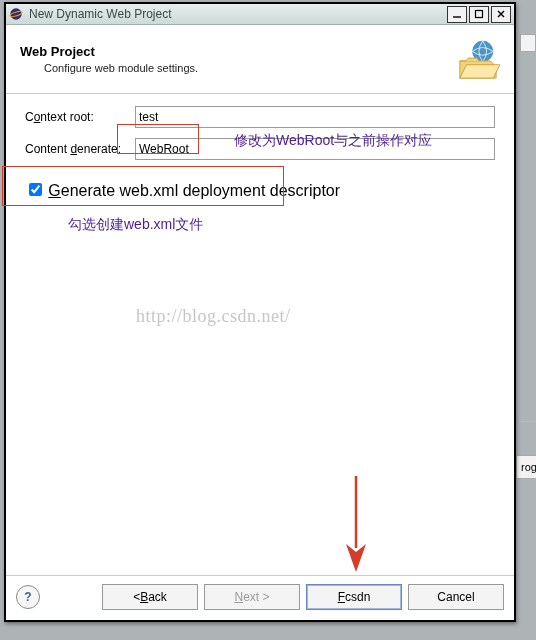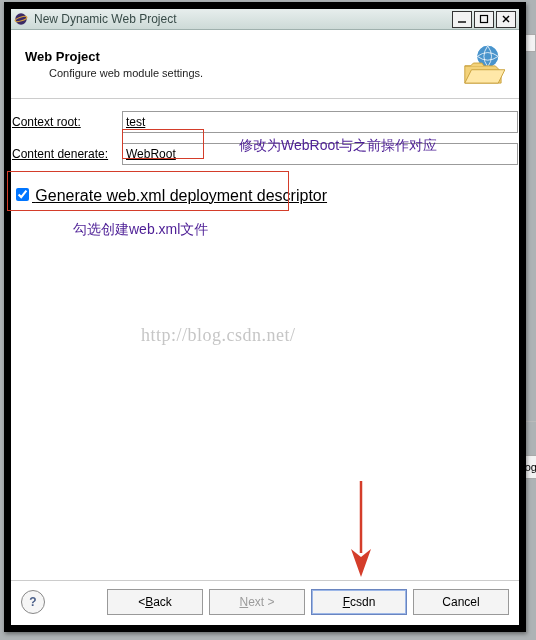--- a/index.html
+++ b/index.html
@@ -19,21 +19,21 @@
     background: #aeb3b5;
     position: relative;
   }
   .dialog {
     position: absolute;
     left: 4px;
     top: 2px;
     width: 508px;
     height: 616px;
     background: #ffffff;
-    border: 7px solid #000000;
+    border: 2px solid #000000;
     box-shadow: 1px 2px 4px rgba(0,0,0,0.4);
     display: flex;
     flex-direction: column;
   }
   .titlebar {
     height: 20px;
     background: linear-gradient(#e7eeed, #cddad7);
     border-bottom: 1px solid #9fb0ad;
     display: flex;
     align-items: center;
@@ -83,23 +83,22 @@
     font-size: 11px;
     color: #222;
     margin-left: 24px;
   }
   .banner-icon {
     width: 46px;
     height: 42px;
   }
   .content {
     flex: 1;
-    padding: 12px 1px;
+    padding: 12px 19px;
     position: relative;
-    text-decoration: underline;
   }
   .form-row {
     display: flex;
     align-items: center;
     margin-bottom: 10px;
   }
   .form-row label {
     width: 110px;
     font-size: 12px;
     color: #000;
@@ -263,21 +262,21 @@
         <input type="checkbox" id="genxml" checked="" style="">
         <label for="genxml"><span></span><span class="underline">G</span><span>enerate web.xml deployment descriptor</span></label>
       </div>
 
       <div class="red-box" style="left:111px; top:30px; width:80px; height:28px;"></div>
       <div class="red-text" style="left:228px; top:38px;">修改为WebRoot与之前操作对应</div>
 
       <div class="red-box" style="left:-4px; top:72px; width:280px; height:38px;"></div>
       <div class="red-text" style="left:62px; top:122px;">勾选创建web.xml文件</div>
 
-      <div class="watermark anno" style="left:130px; top:226px;">http://blog.csdn.net/</div>
+      <div class="watermark anno" style="left:130px; top:212px;">http://blog.csdn.net/</div>
 
       <svg class="arrow-svg" style="left:335px; top:380px;" width="30" height="100" viewBox="0 0 30 100">
         <line x1="15" y1="2" x2="15" y2="74" stroke="#d43d2a" stroke-width="2.5"></line>
         <polygon points="15,98 5,70 15,78 25,70" fill="#d43d2a"></polygon>
       </svg>
 
     </div>
 
     <div class="footer">
       <div class="help-btn">?</div>

